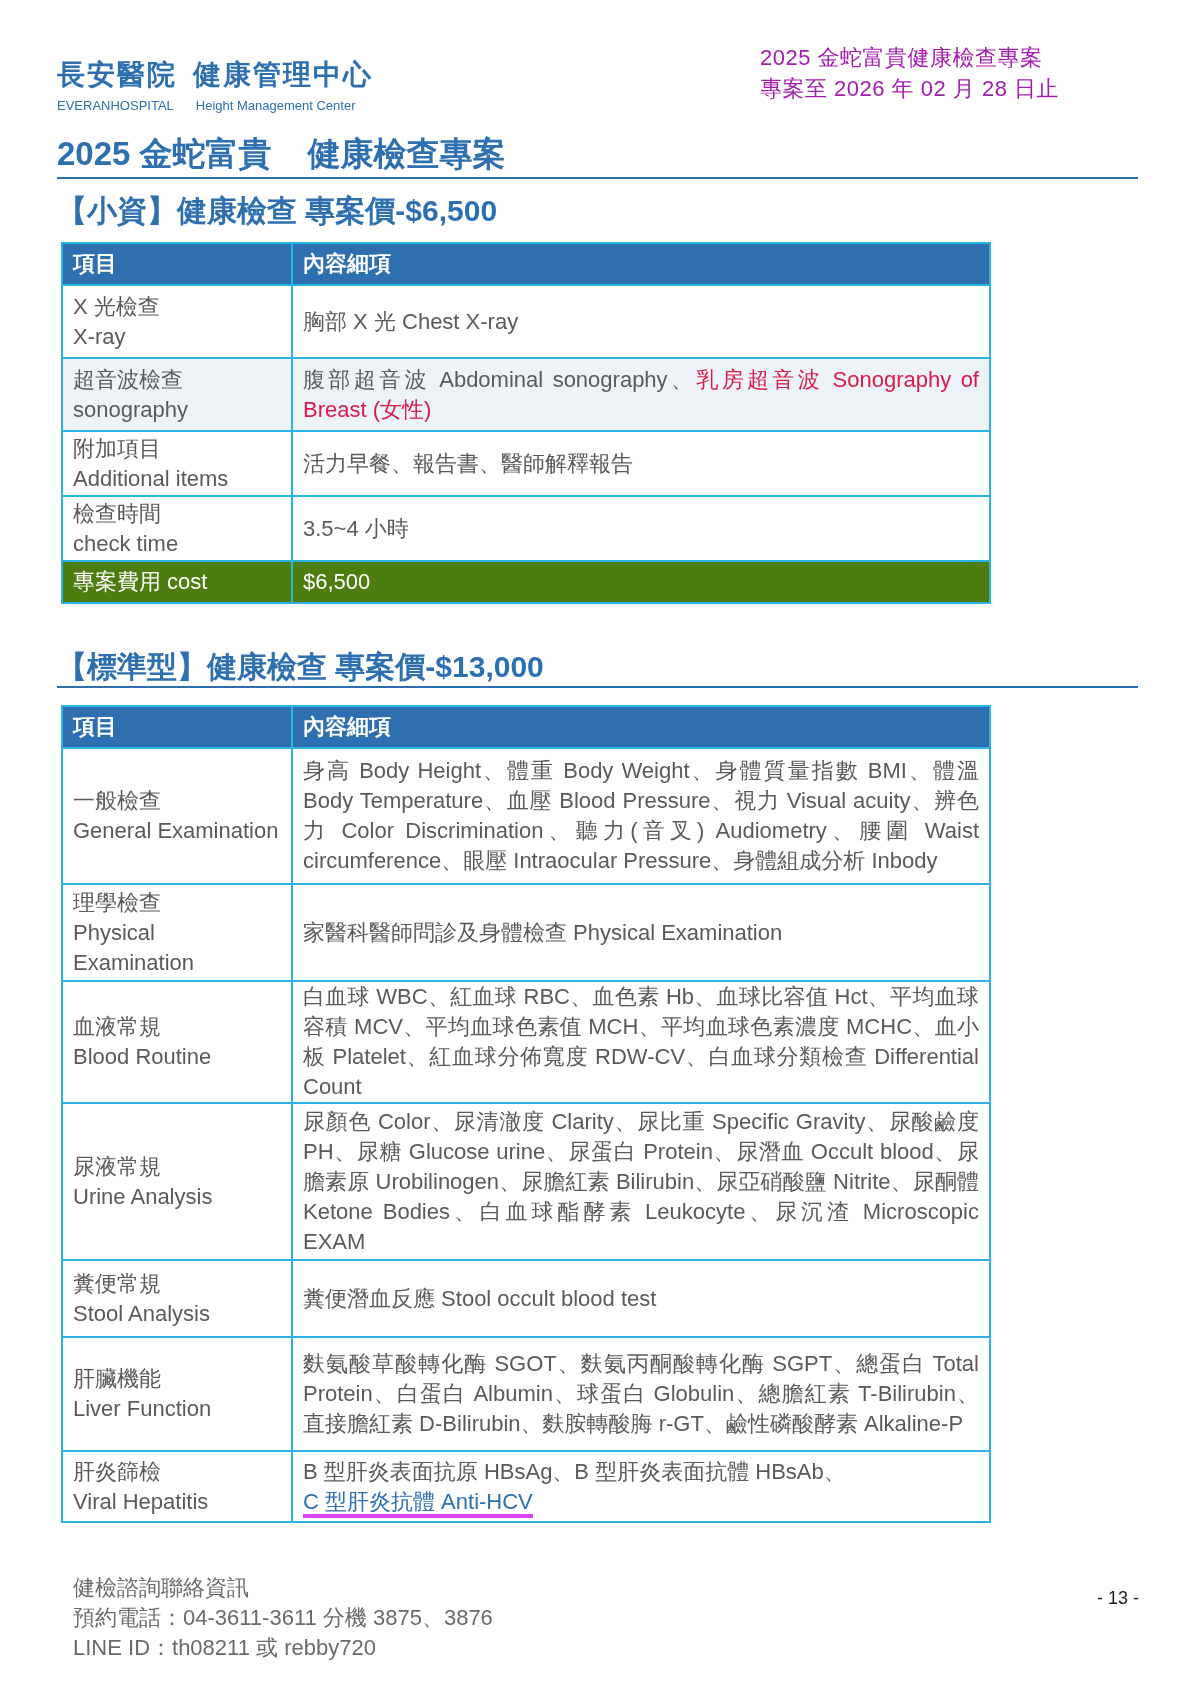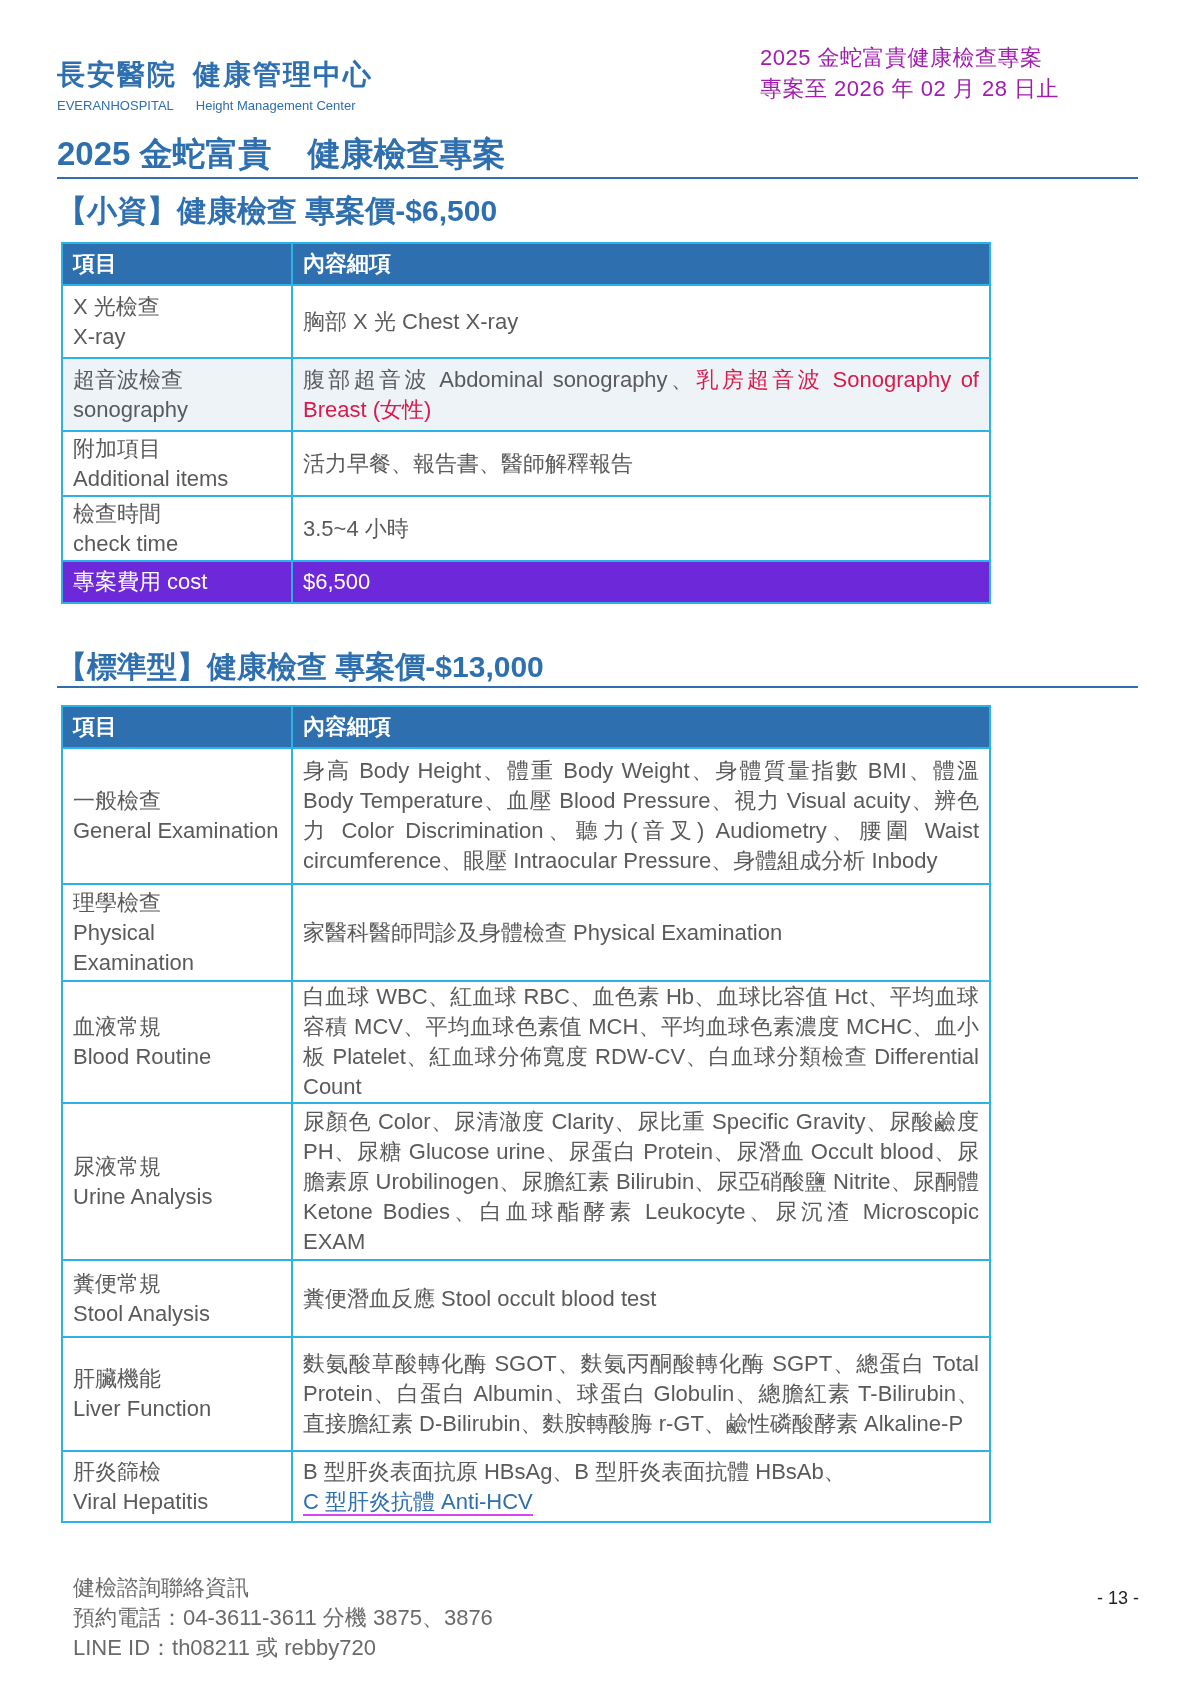--- a/index.html
+++ b/index.html
@@ -16,23 +16,23 @@
     .promo { position: absolute; right: 132px; top: 42px; text-align: left; font-size: 22px; color: #a21caf; line-height: 31px; letter-spacing: 0.5px; }
     .page-title { position: absolute; left: 57px; top: 133px; width: 1081px; font-size: 33px; font-weight: bold; color: #2e6fb0; line-height: 42px; padding-bottom: 2px; border-bottom: 2px solid #2e6fb0; }
     .page-title span + span { margin-left: 36px; }
     .section-title { position: absolute; left: 57px; width: 1081px; font-size: 30px; font-weight: bold; color: #2e6fb0; line-height: 38px; border-bottom: 2px solid #2e6fb0; }
     table.pkg { position: absolute; left: 61px; width: 930px; border-collapse: collapse; font-size: 22px; line-height: 30px; }
     table.pkg td, table.pkg th { border: 2px solid #2bb3e6; padding: 0 10px; vertical-align: middle; text-align: left; }
     table.pkg th { background: #2e6fb0; color: #ffffff; font-weight: bold; font-size: 22px; height: 40px; }
     table.pkg td.label { width: 208px; color: #5a5a5a; }
     table.pkg td.content { color: #5a5a5a; text-align: justify; }
     table.pkg tr.alt td { background: #eef3f8; }
-    table.pkg tr.cost td { background: #6d28d9; color: #ffffff; height: 40px; }
+    table.pkg tr.cost td { background: #4d7c0f; color: #ffffff; height: 40px; }
     .red { color: #d81b4a; }
-    .link { color: #2e6fb0; border-bottom: 2px solid #d946ef; }
+    .link { color: #2e6fb0; border-bottom: 4px solid #d946ef; }
     .footer { position: absolute; left: 73px; top: 1573px; font-size: 22px; line-height: 30px; color: #6a6a6a; }
     .page-num { position: absolute; right: 52px; top: 1588px; font-size: 18px; color: #222; }
   </style>
 </head>
 <body>
 
 <div class="brand">
   <div class="brand-cn">
     <span>長安醫院</span><span>健康管理中心</span>
   </div>

